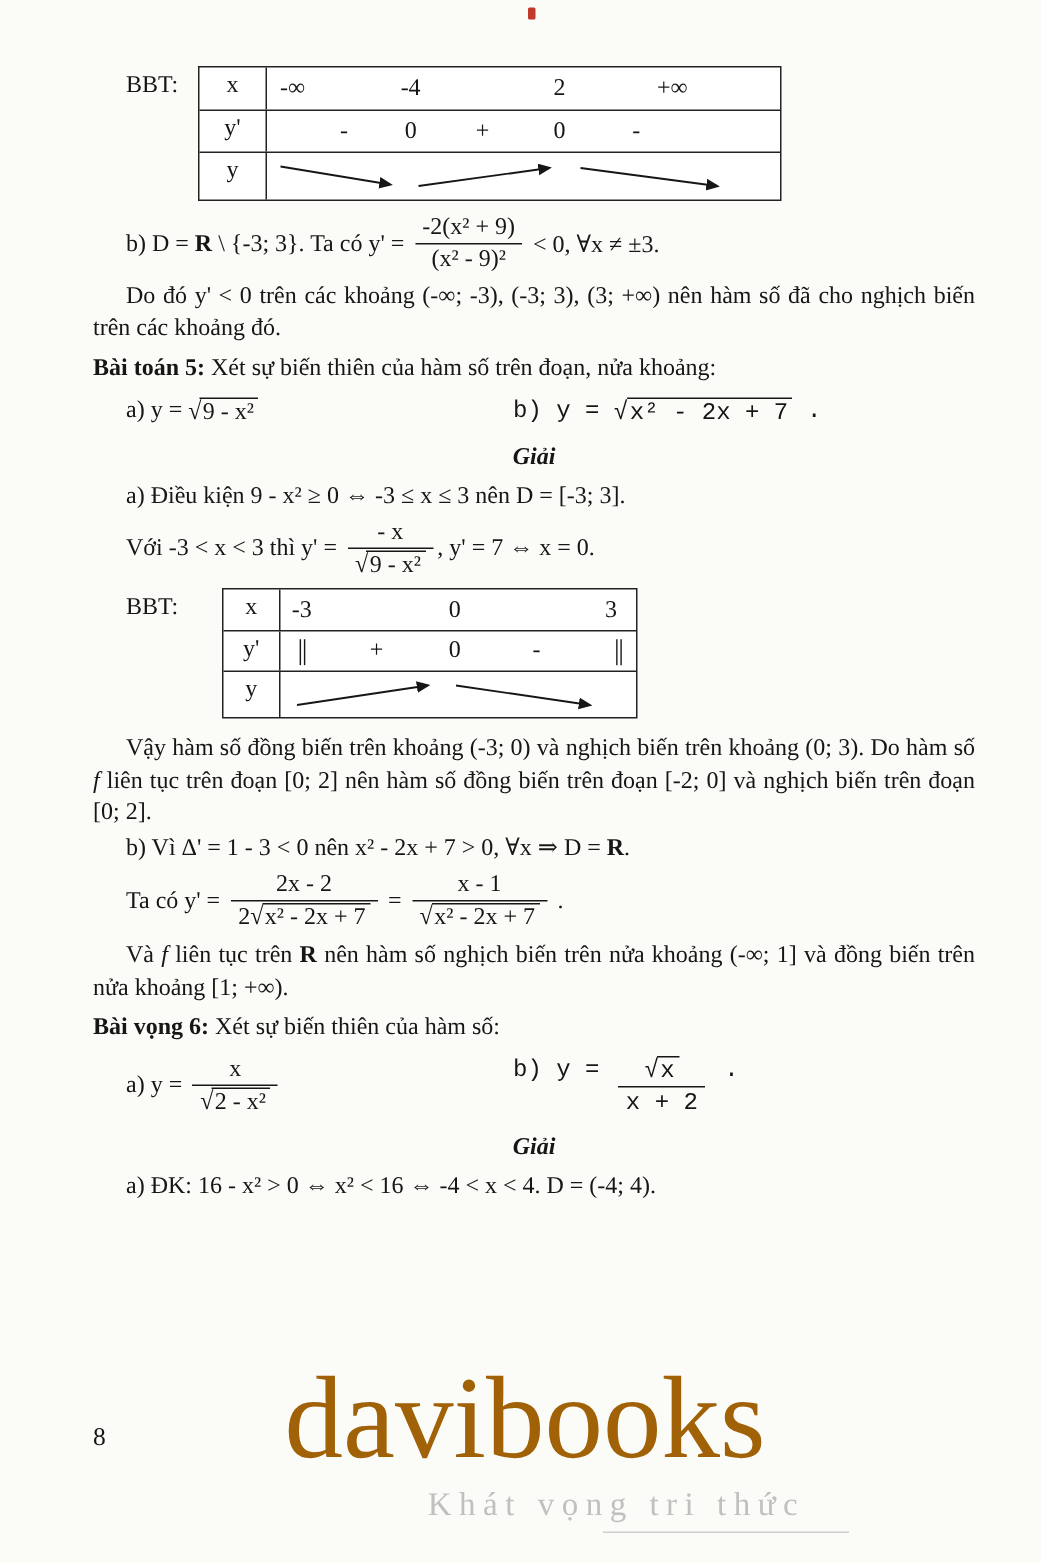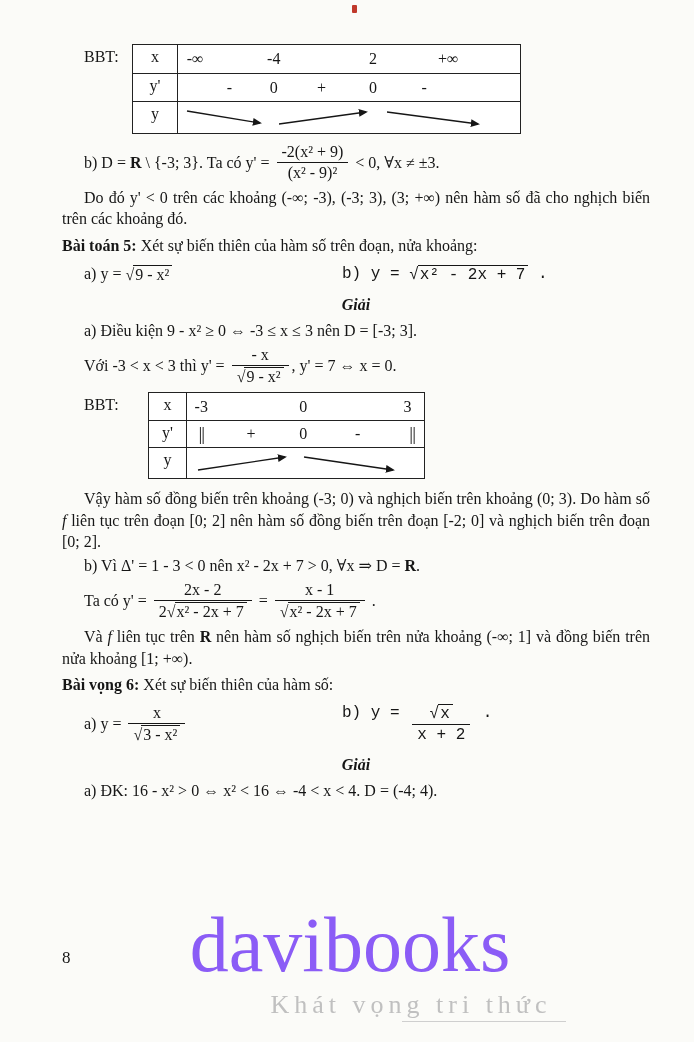--- a/index.html
+++ b/index.html
@@ -52,23 +52,23 @@
 
   
   .two-col { display:flex; margin:4px 0; }
   .col-a { margin-left:22px; width:258px; display:flex; align-items:center; }
   .col-b { display:flex; align-items:flex-start;font-family:Liberation Mono, monospace; }
   .sign-line { margin-left:66px; text-align:left; }
 
   
   .watermark-layer { position:absolute; inset:0; z-index:0; }
   .wm-main { position:absolute; left:140px; top:906px; width:420px; text-align:center;
-             font-size:78px; line-height:1; color:#8b5cf6; }
+             font-size:78px; line-height:1; color:#a16207; }
   .wm-sub { position:absolute; left:255px; top:990px; width:312px; text-align:center;
-            font-size:26px; letter-spacing:5px; color:#c0c0c0; }
+            font-size:22px; letter-spacing:5px; color:#c0c0c0; }
   .wm-line { position:absolute; left:402px; top:1021px; width:164px; height:1px; background:#cfcfcf; }
   .pagenum { position:absolute; left:62px; top:948px; font-size:17px; z-index:2; }
   .artifact { position:absolute; left:352px; top:5px; width:5px; height:8px; background:#c0392b; border-radius:1px; z-index:2; }
 </style>
 </head>
 <body>
 
 <svg width="0" height="0" style="position:absolute" aria-hidden="true">
   <defs>
     <marker id="ah" markerWidth="8" markerHeight="8" refX="5.5" refY="3" orient="auto">
@@ -223,21 +223,21 @@
 
   <p class="indent"><span>Và </span><em>f</em><span> liên tục trên </span><b>R</b><span> nên hàm số nghịch biến trên nửa khoảng (-∞; 1] và đồng biến trên nửa khoảng [1; +∞).</span></p>
 
   <p class="heading"><b>Bài vọng 6:</b><span> Xét sự biến thiên của hàm số:</span></p>
 
   <div class="two-col">
     <div class="col-a math-line">
       <span class="mt">a) y = </span>
       <span class="frac">
         <span class="fnum">x</span>
-        <span class="fden"><span class="sqrt"><span class="rsign">√</span><span class="rad">3 - x²</span></span></span>
+        <span class="fden"><span class="sqrt"><span class="rsign">√</span><span class="rad">2 - x²</span></span></span>
       </span>
     </div>
     <div class="col-b math-line">
       <span class="mt">b) y = </span>
       <span class="frac">
         <span class="fnum"><span class="sqrt"><span class="rsign">√</span><span class="rad">x</span></span></span>
         <span class="fden">x + 2</span>
       </span>
       <span class="mt"> .</span>
     </div>

